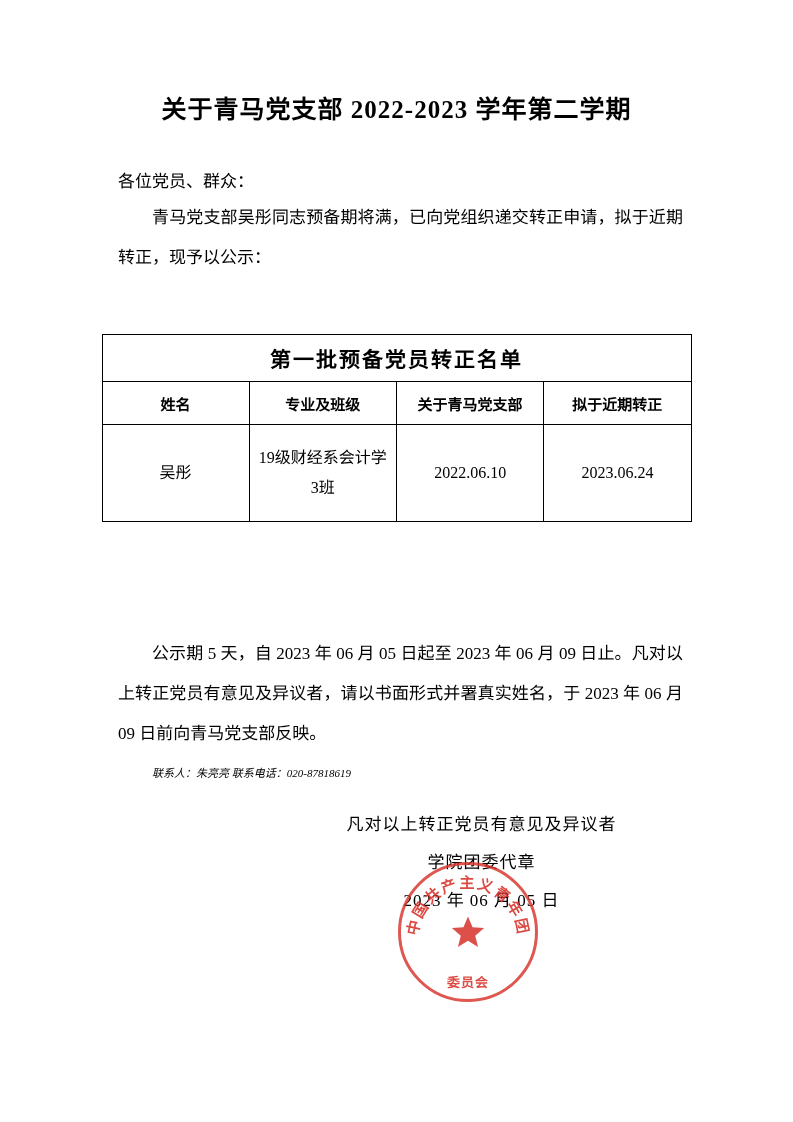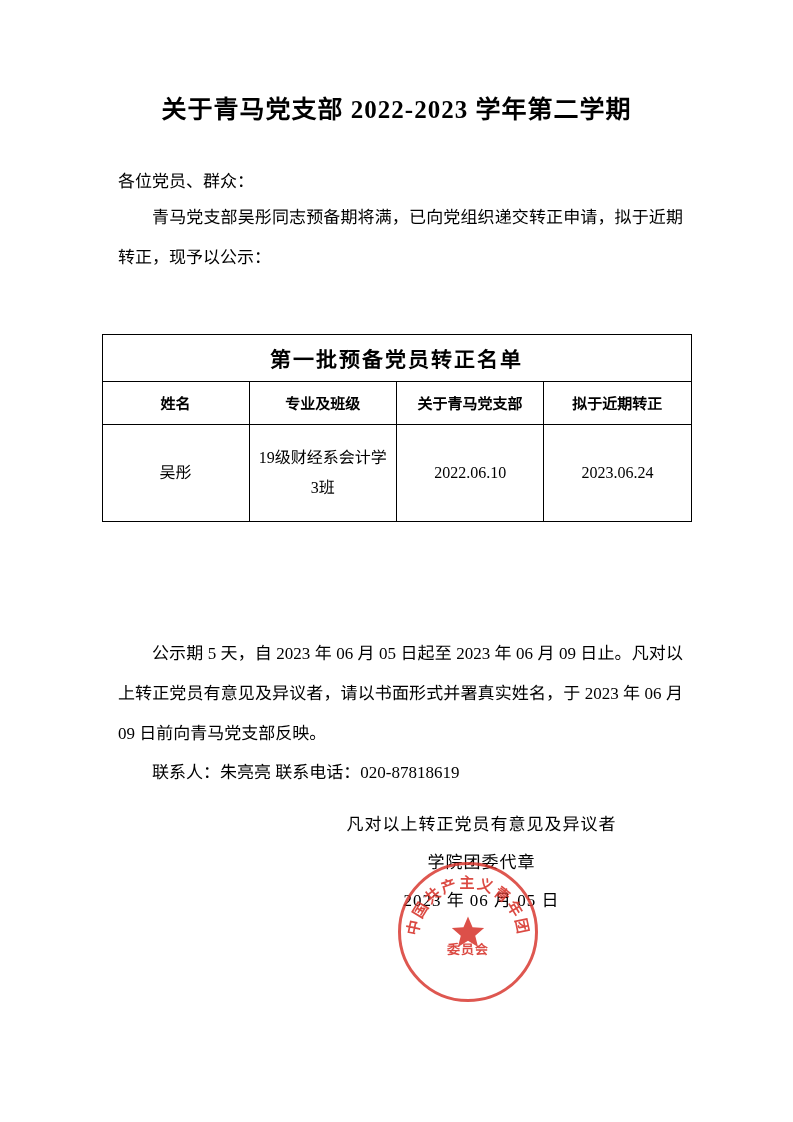--- a/index.html
+++ b/index.html
@@ -68,21 +68,20 @@
   table.listing .tbl-title {
     font-size: 21px;
     font-weight: bold;
     height: 44px;
     letter-spacing: 2px;
   }
   table.listing thead td {
     font-weight: bold;
     height: 40px;
     font-size: 15px;
-    font-family: Liberation Mono, monospace;
   }
   table.listing tbody td {
     height: 88px;
     font-size: 16px;
     line-height: 30px;
     padding: 4px 6px;
   }
   .col-name { width: 108px; }
   .col-major { width: 172px; }
   .col-date1 { width: 155px; }
@@ -93,23 +92,24 @@
   .closing {
     font-size: 17px;
     line-height: 40px;
     padding-left: 18px;
     padding-right: 10px;
     text-align: justify;
     text-justify: inter-ideograph;
   }
   .closing.indent { text-indent: 34px; }
   .contact {
-    font-size: 17px;
+    font-size: 11px;
     line-height: 38px;
     padding-left: 52px;
+    font-style: italic;
   }
   .signature {
     margin-top: 14px;
     text-align: center;
     padding-left: 170px;
   }
   .signature div {
     font-size: 17px;
     line-height: 38px;
     letter-spacing: 1px;
@@ -153,21 +153,21 @@
     fill: #d7322a;
     font-size: 15px;
     font-family: "Liberation Serif", "DejaVu Serif", serif;
     font-weight: bold;
     letter-spacing: 2px;
     opacity: 0.88;
   }
   .seal .bottom-text {
     position: absolute;
     left: 0;
-    top: 77px;
+    top: 110px;
     width: 140px;
     text-align: center;
     color: #d7322a;
     font-size: 13px;
     font-weight: bold;
     letter-spacing: 1px;
     opacity: 0.88;
     font-family: "Liberation Serif", "DejaVu Serif", serif;
   }
 </style>

